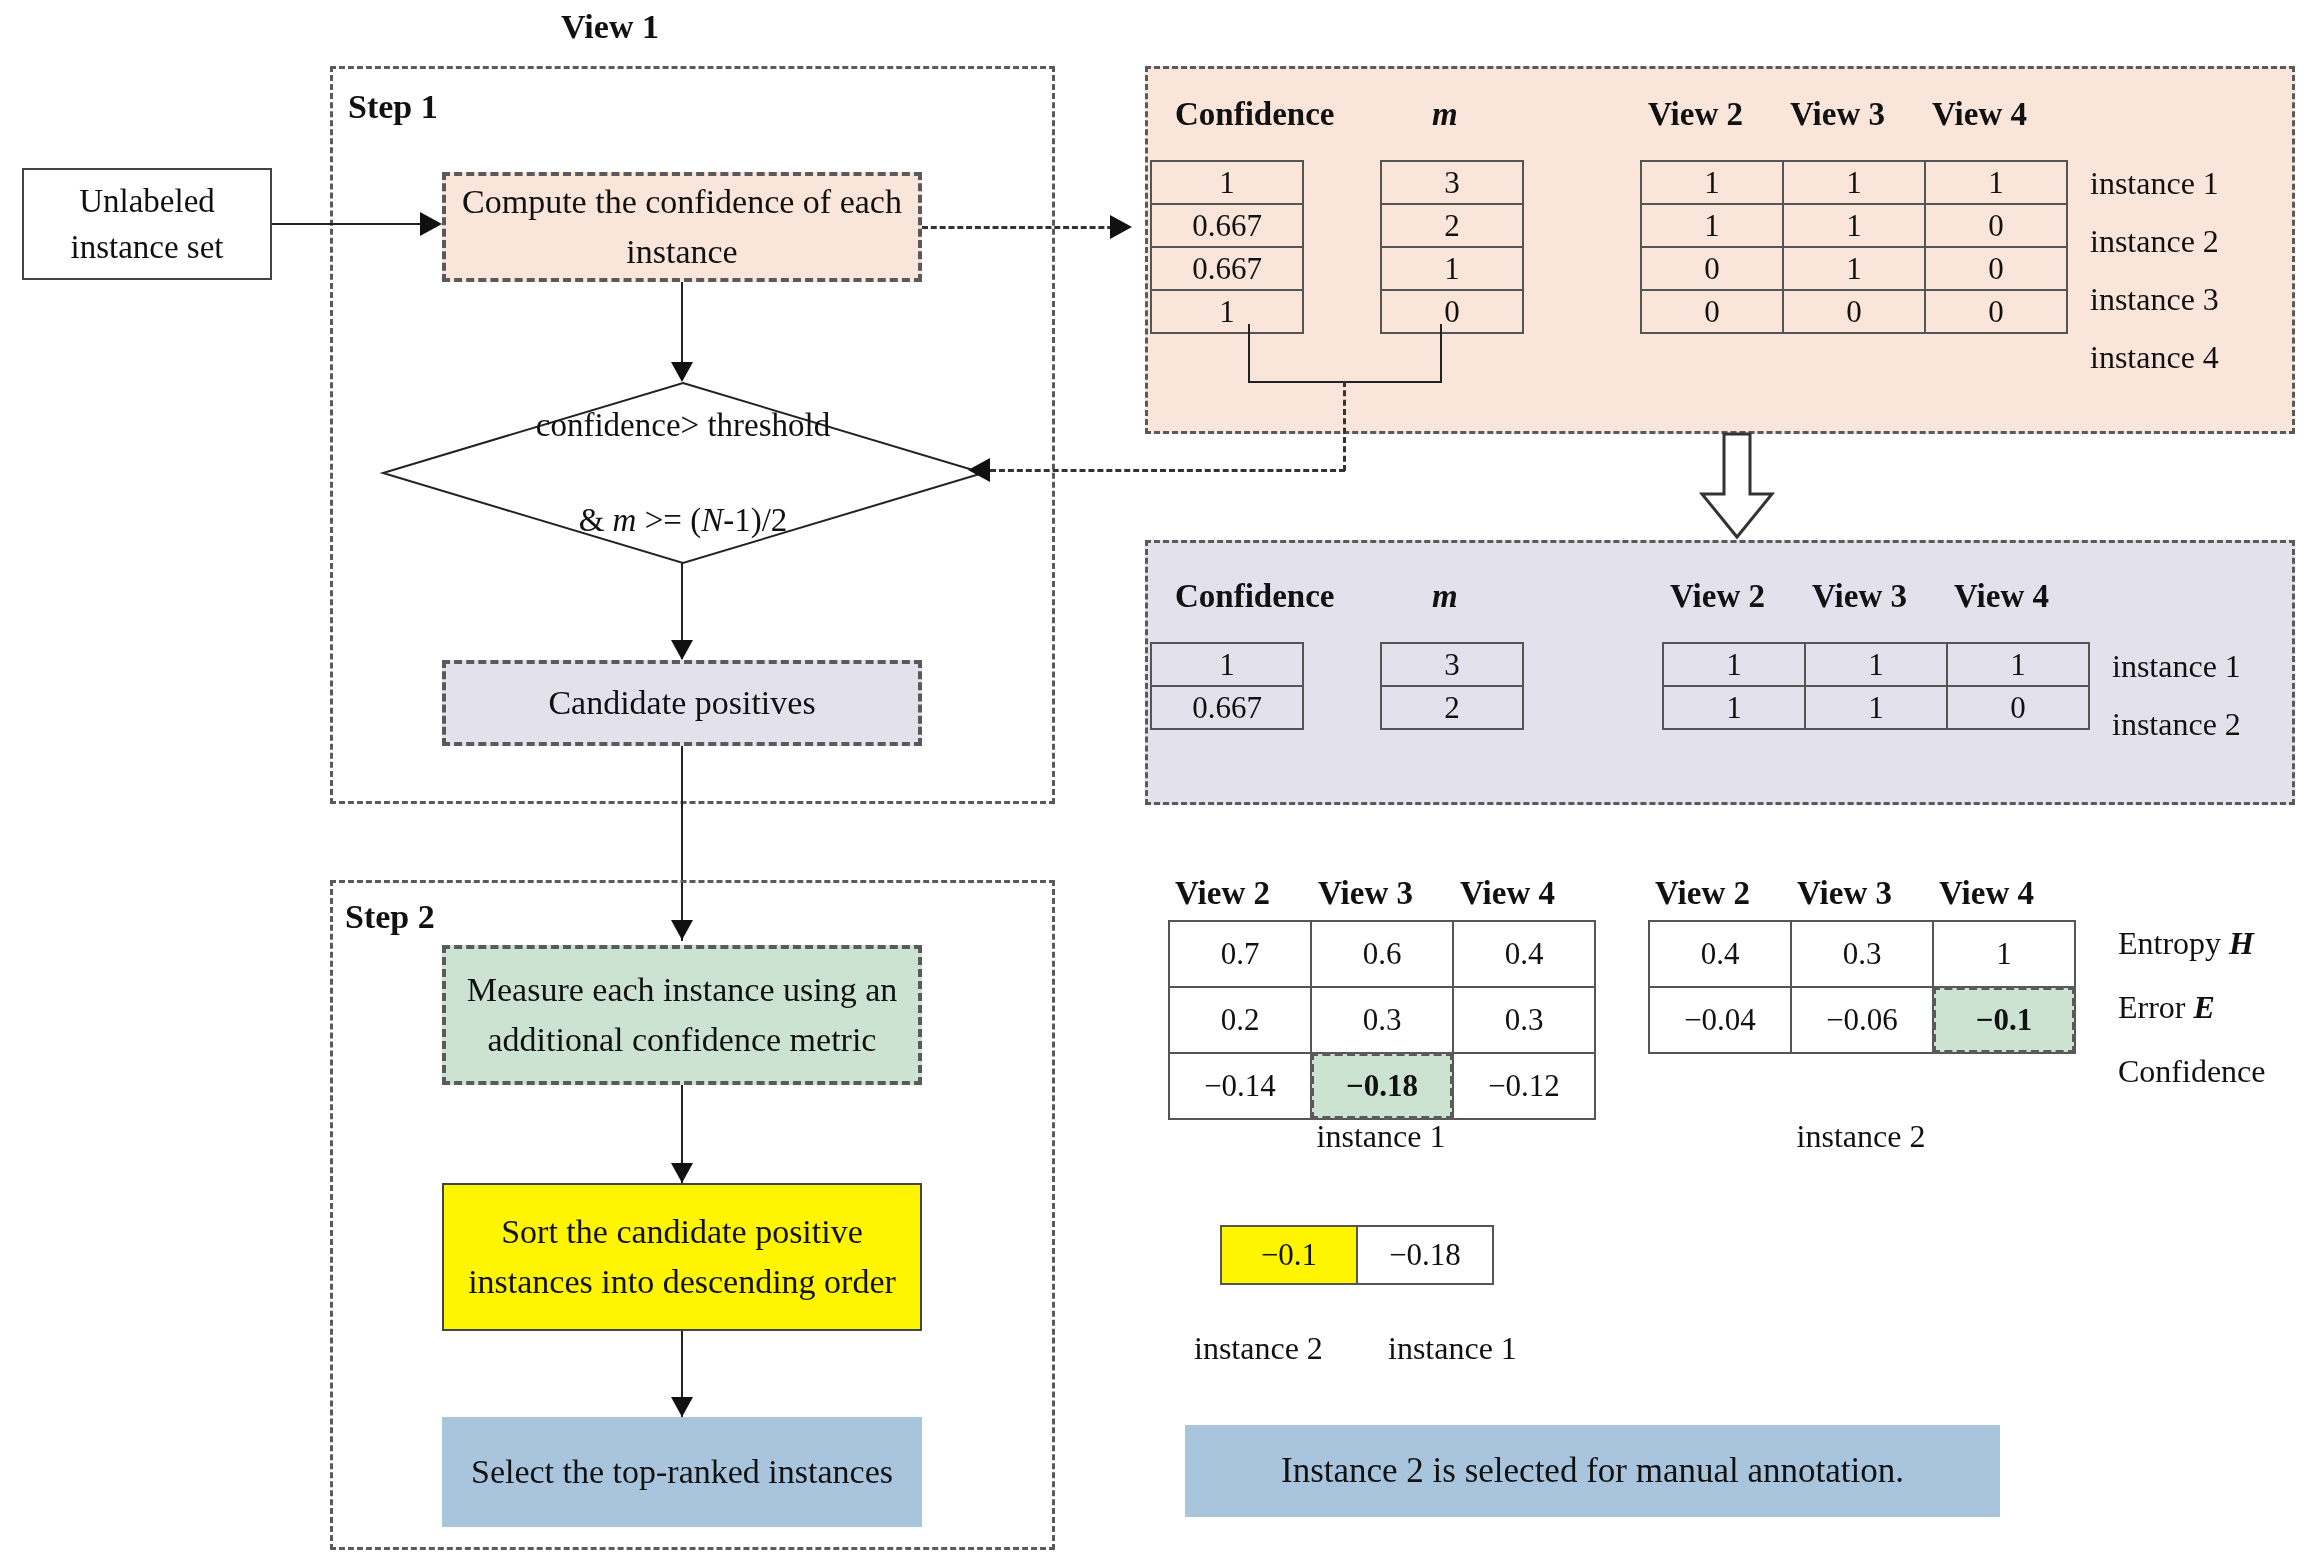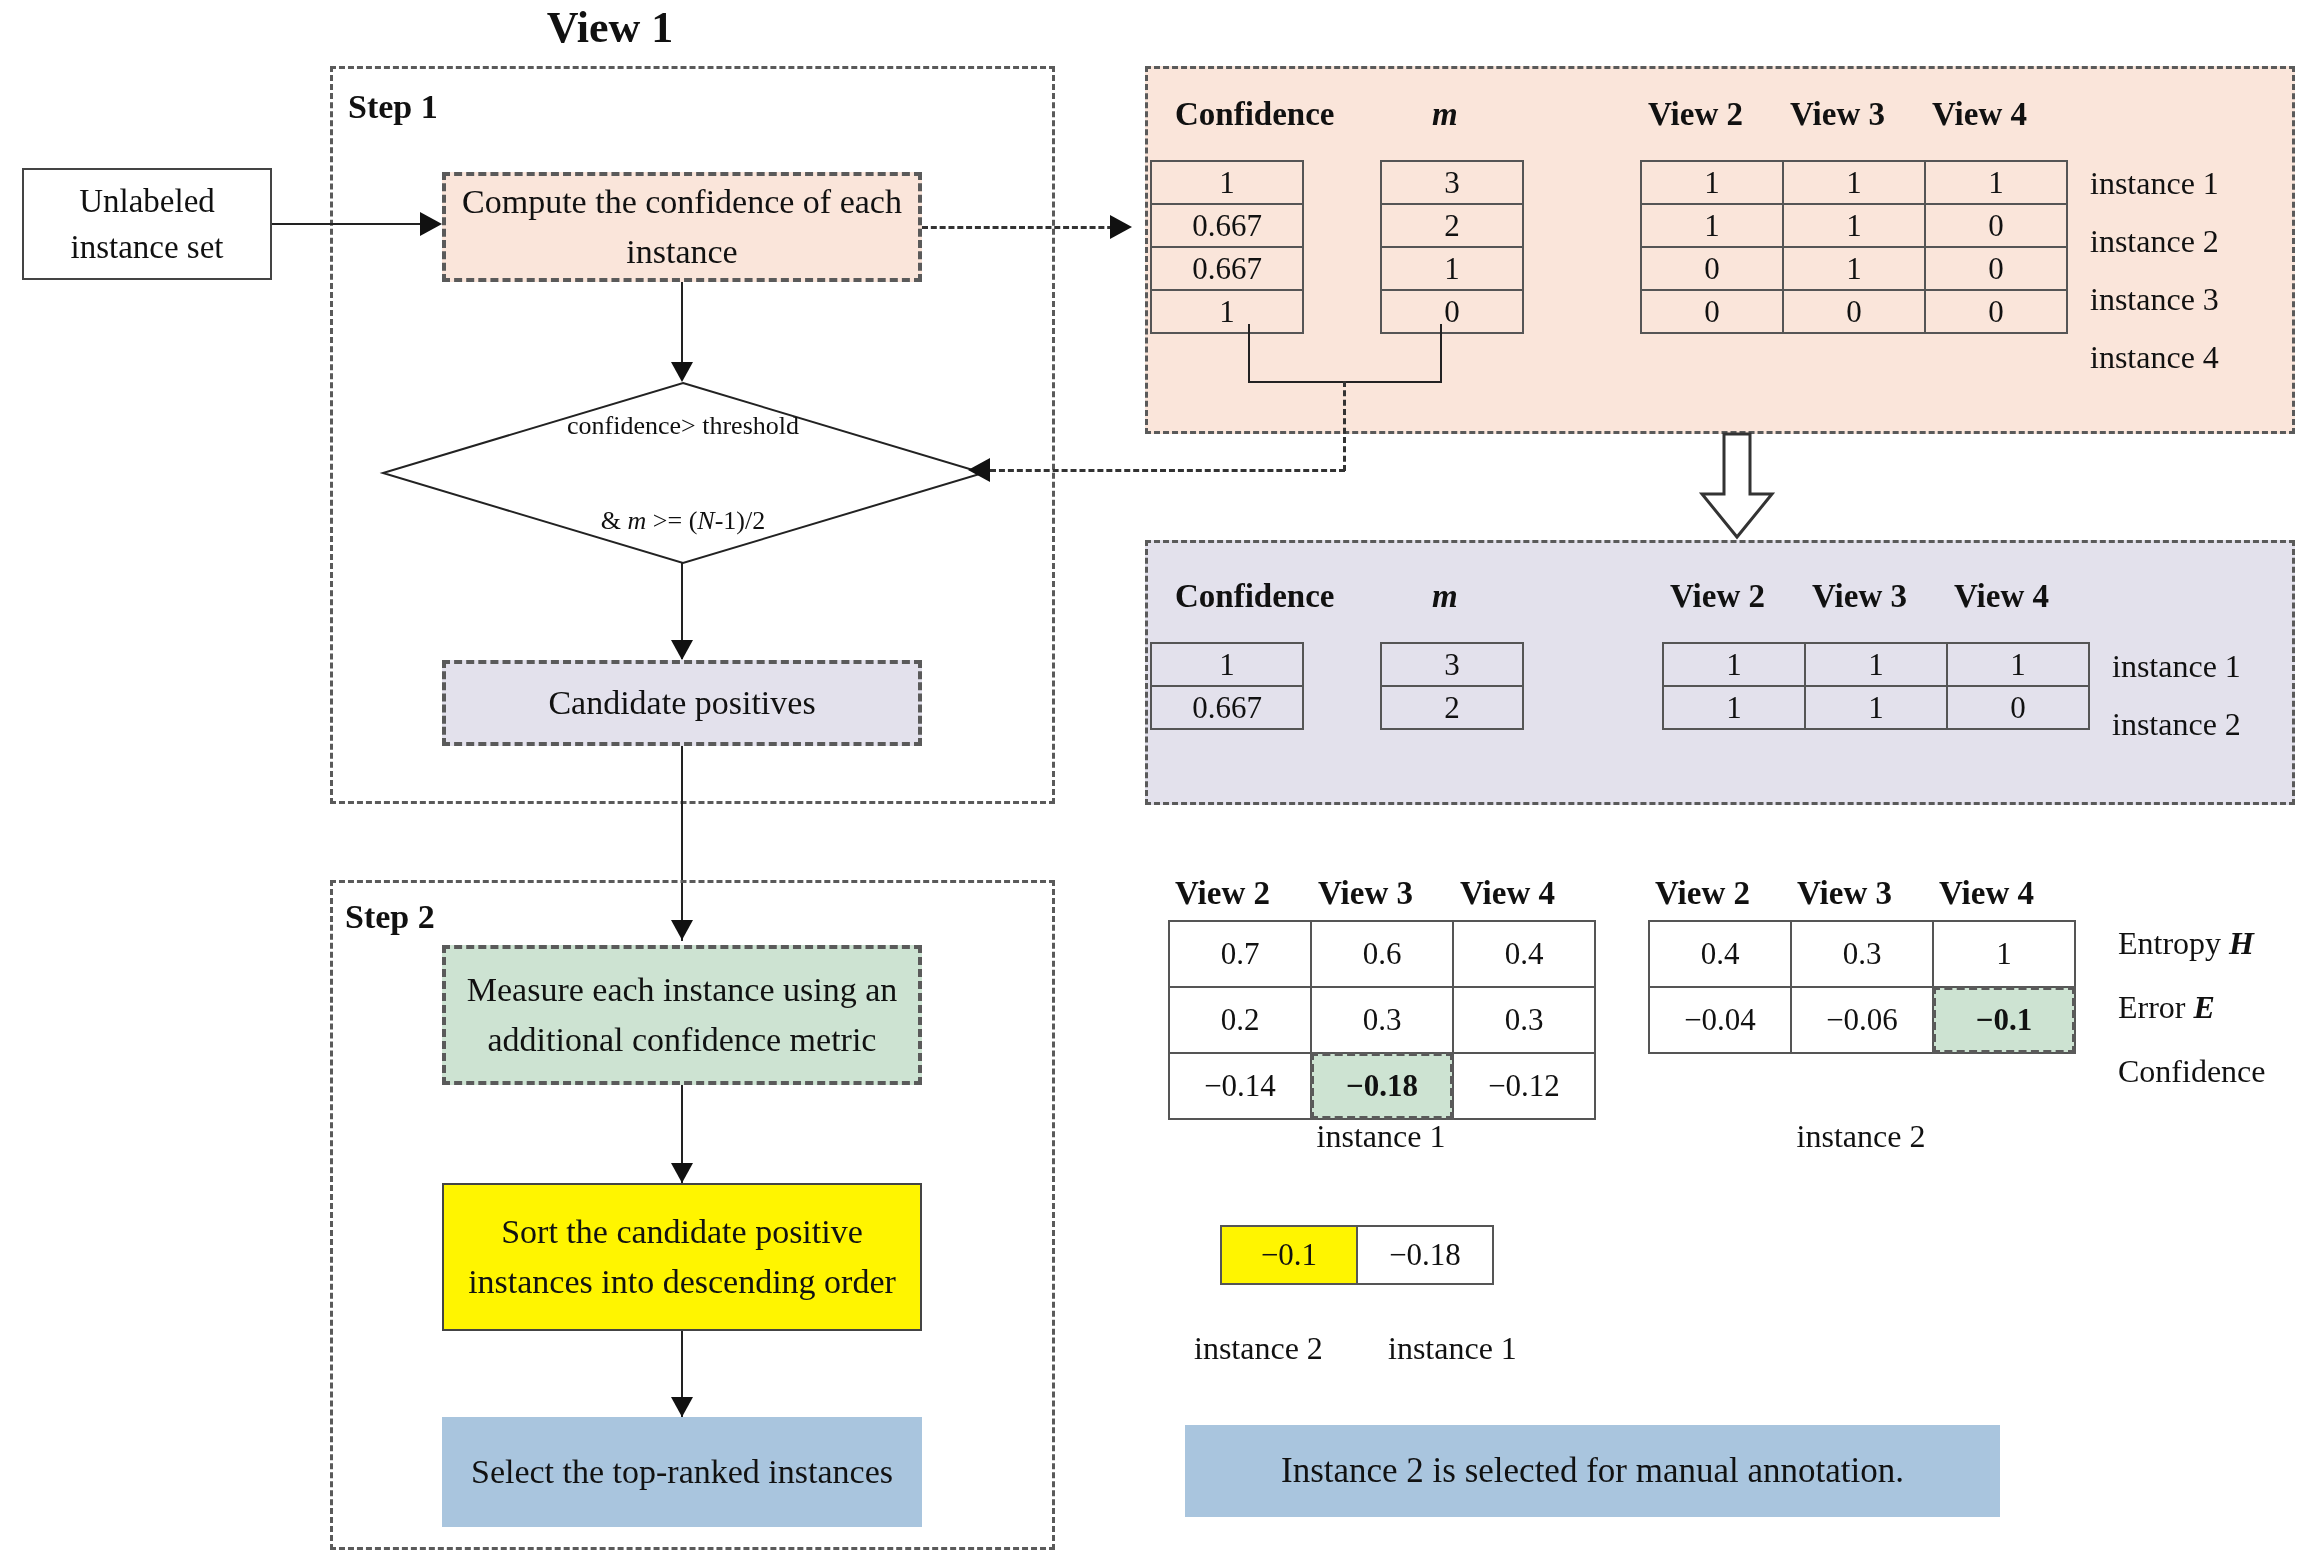--- a/index.html
+++ b/index.html
@@ -12,21 +12,21 @@
   .solidbox{border:2px solid #444;background:#fff;}
   .dashbox{border:4px dashed #5a5a5a;}
   .grp{border:3px dashed #5a5a5a;background:transparent;}
 
   .peach{background:#FAE5DA;}
   .lav{background:#E3E1EC;}
   .green{background:#CDE3D2;}
   .blue{background:#A9C5DE;}
   .yellow{background:#FFF500;}
   .steplabel{font-weight:bold;font-size:34px;}
-  .viewlabel{font-weight:bold;font-size:44px;}
+  .viewlabel{font-weight:bold;font-size:34px;}
   .hdr{font-weight:bold;font-size:33px;}
   .ital{font-style:italic;font-weight:bold;}
 
   
   table.dt{border-collapse:collapse;}
   table.dt td{border:2px solid #555;text-align:center;font-size:31px;
               padding:0;height:41px;}
   .cellhl{background:#CDE3D2;font-weight:bold;outline:4px dashed #5a5a5a;
           outline-offset:-3px;}
   .cellyellow{background:#FFF500;}
@@ -68,21 +68,21 @@
 
 <div class="abs dhline" style="left:922px;top:226px;width:200px;"></div>
 <div class="abs arrowright" style="left:1110px;top:215px;"></div>
 
 <div class="abs vline" style="left:681px;top:282px;height:98px;"></div>
 <div class="abs arrowdown" style="left:671px;top:362px;"></div>
 
 <svg class="abs" style="left:378px;top:380px;" width="610" height="186" viewBox="0 0 610 186">
   <polygon points="305,3 605,93 305,183 5,93" fill="#ffffff" stroke="#222" stroke-width="2"></polygon>
 </svg>
-<div class="abs ctr" style="left:398px;top:408px;width:570px;height:130px;flex-direction:column;font-size:26px;line-height:47px;gap:48px;">
+<div class="abs ctr" style="left:398px;top:408px;width:570px;height:130px;flex-direction:column;font-size:33px;line-height:47px;gap:48px;">
   <span>confidence&gt; threshold</span>
   <span>
     <span>&amp; </span><i>m</i><span> &gt;= (</span><i>N</i><span>-1)/2</span>
   </span>
 </div>
 
 <div class="abs vline" style="left:681px;top:563px;height:96px;"></div>
 <div class="abs arrowdown" style="left:671px;top:640px;"></div>
 
 <div class="abs dashbox lav ctr" style="left:442px;top:660px;width:480px;height:86px;font-size:34px;">

